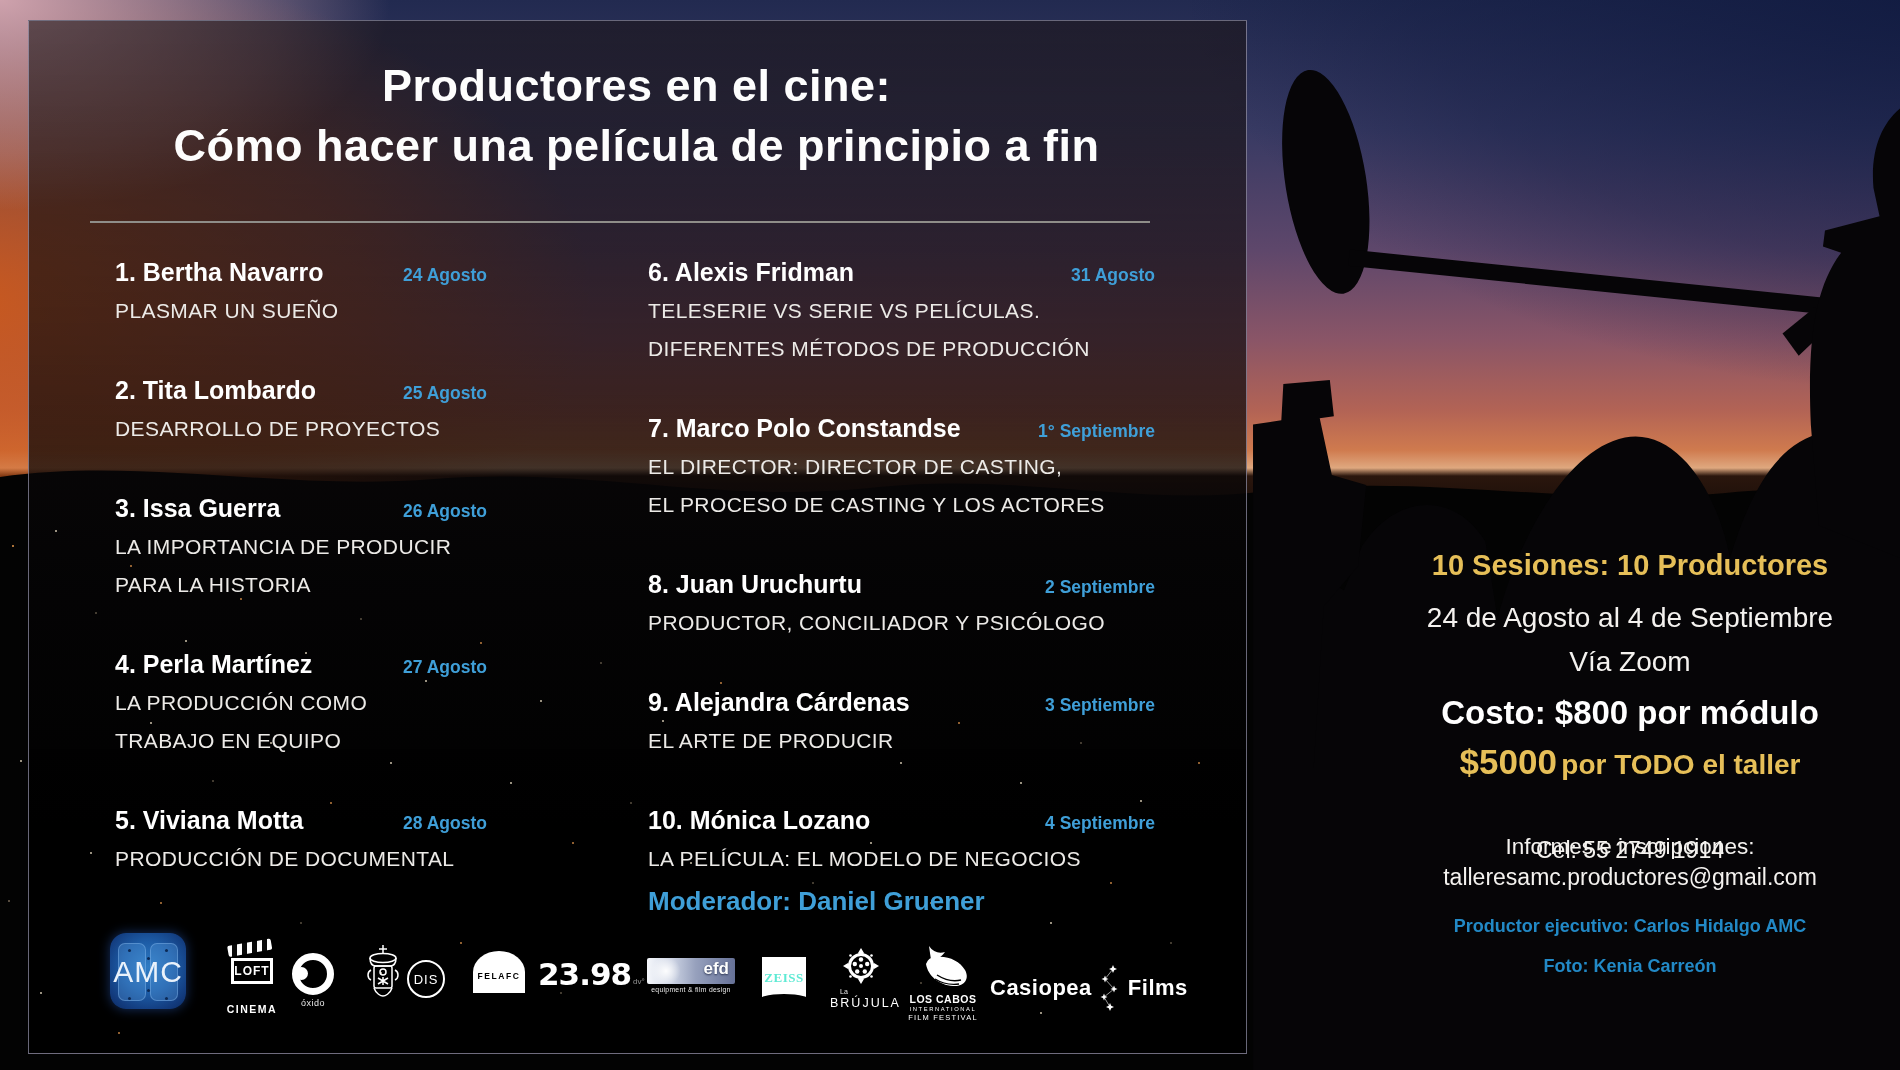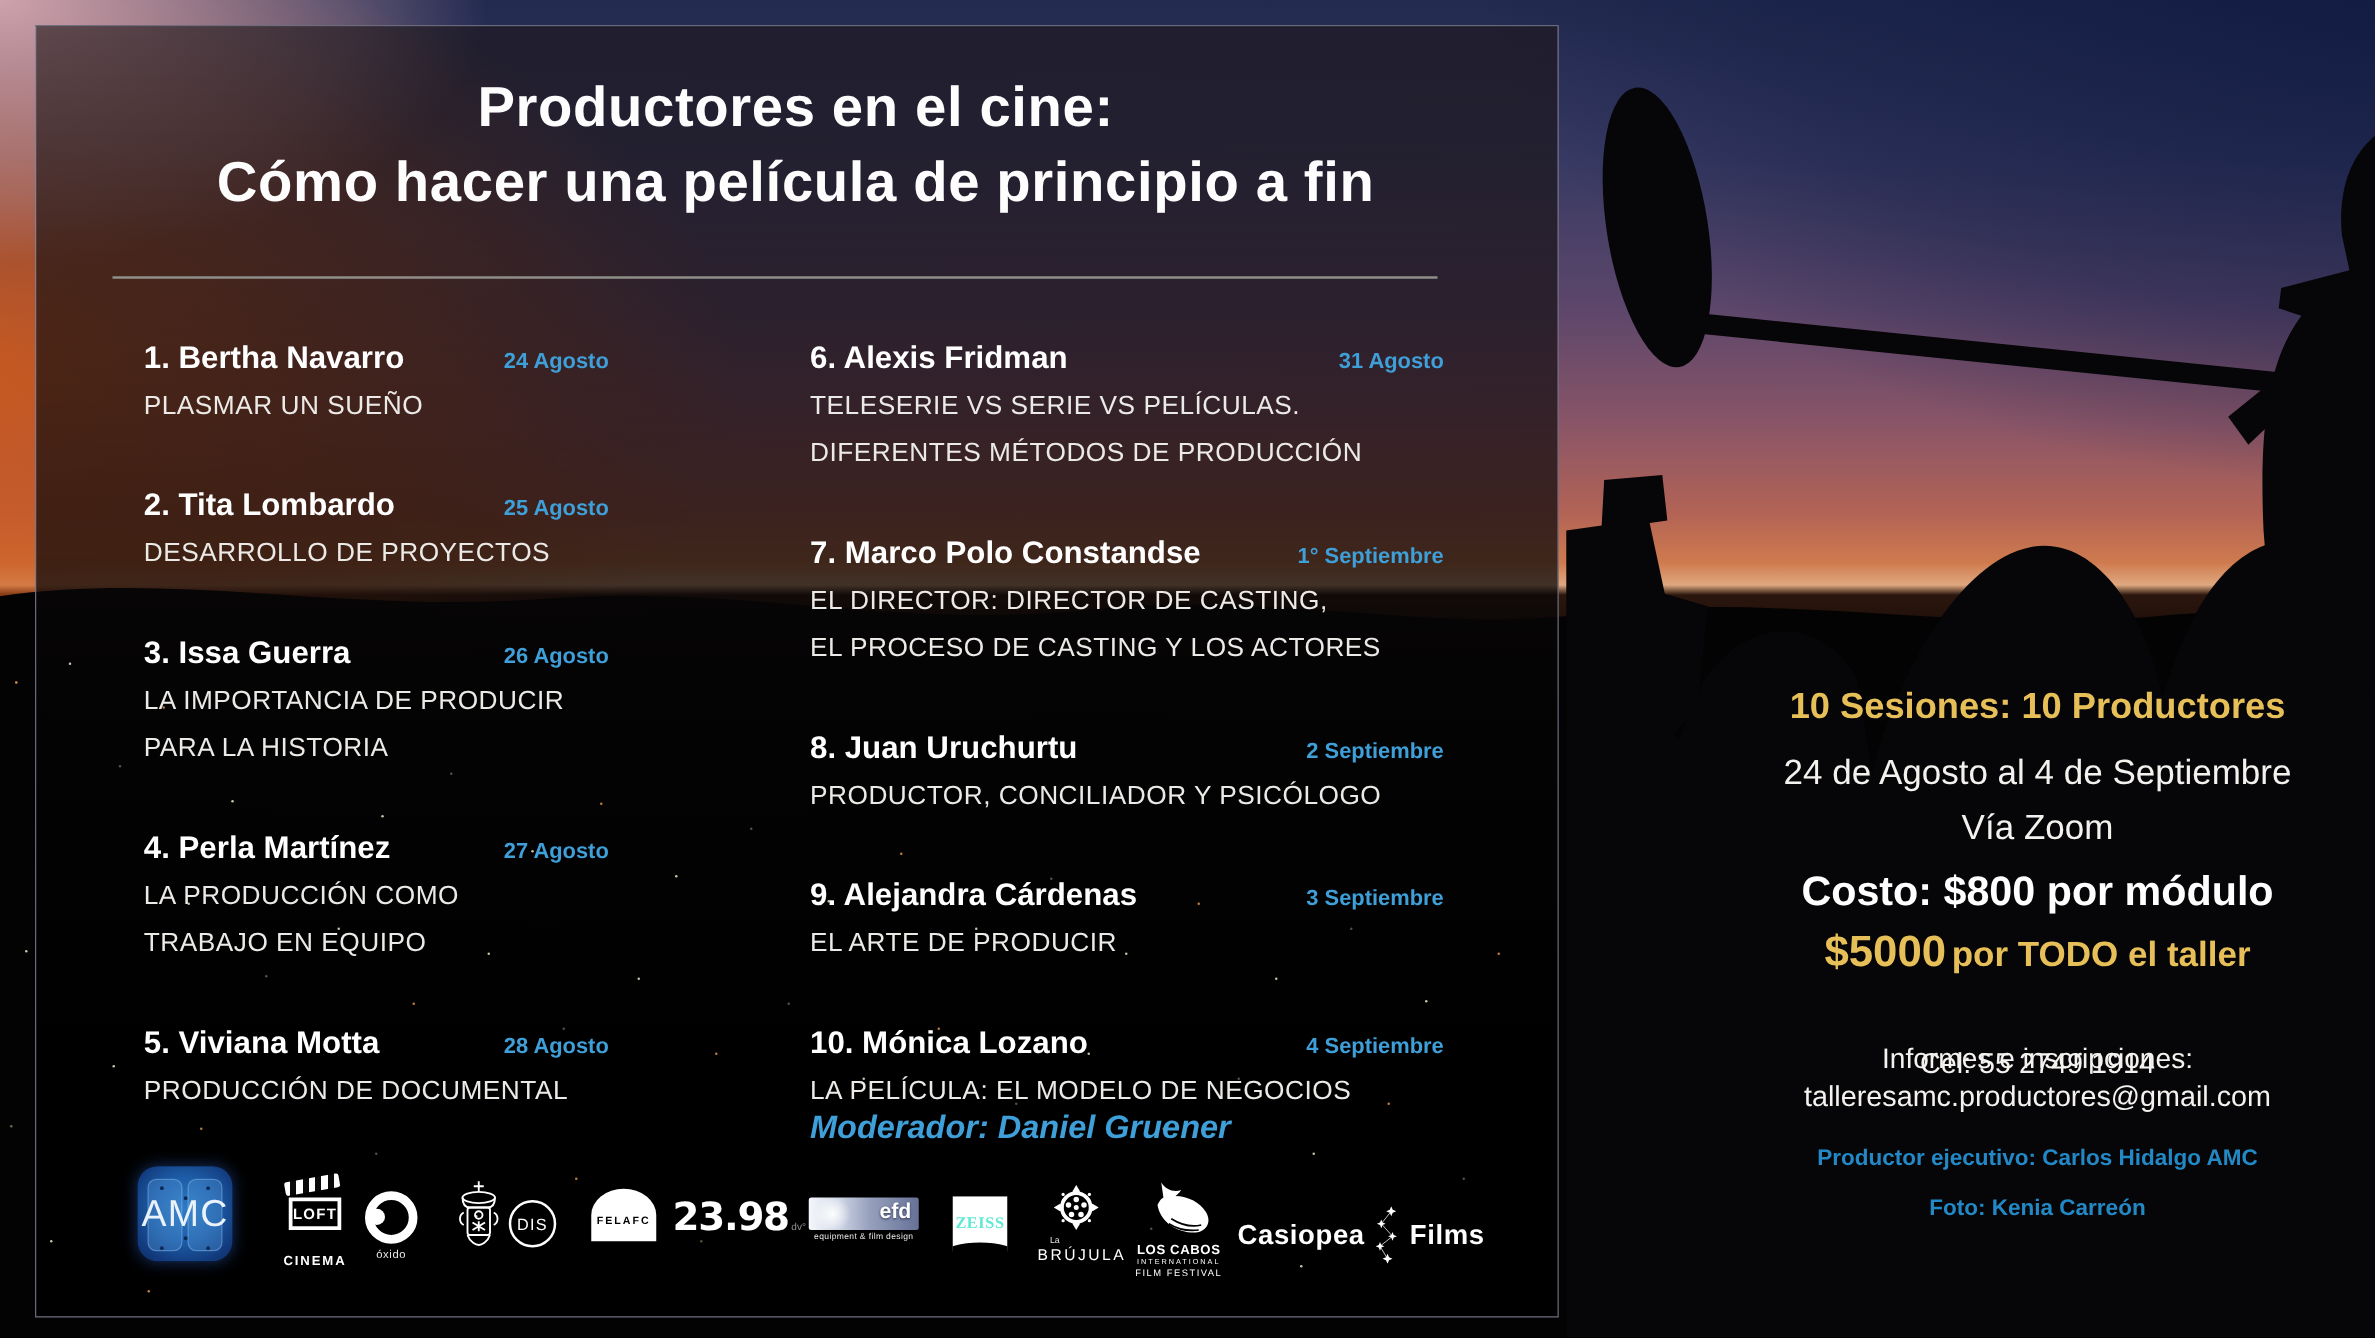--- a/index.html
+++ b/index.html
@@ -47,26 +47,26 @@
 
   
   .title{position:absolute;left:0;top:36px;width:1217px;text-align:center;font-weight:bold;
          font-size:45px;line-height:60px;color:#fdfdfd;letter-spacing:0.5px;}
   .separator{position:absolute;left:62px;top:201px;width:1060px;height:2px;background:#8f8e89;}
 
   
   .col{position:absolute;top:232px;}
   .col-left{left:87px;width:372px;}
   .col-right{left:620px;width:507px;}
-  .session{margin-bottom:40px;margin-top:14px;}
+  .session{margin-bottom:40px;}
   .session-head{display:flex;justify-content:space-between;align-items:baseline;white-space:nowrap;}
   .s-name{font-size:25px;font-weight:bold;line-height:40px;color:#fff;}
   .s-date{font-size:17.5px;font-weight:bold;color:var(--blue);}
   .topic-line{font-size:21px;line-height:38px;font-weight:300;letter-spacing:0.4px;color:#eceae7;}
-  .moderator{position:absolute;left:620px;top:866px;font-size:26px;font-weight:bold;color:var(--blue);font-style:italic;}
+  .moderator{position:absolute;left:620px;top:866px;font-size:26px;font-weight:bold;color:var(--blue);}
 
   
   .info-block{position:absolute;left:1398px;top:0;width:464px;height:1070px;z-index:5;text-align:center;color:#f4f2ef;}
   .info-line{position:absolute;left:0;width:100%;}
   .i-headline{top:549px;font-size:29px;font-weight:bold;color:var(--gold);}
   .i-range{top:602px;font-size:28px;font-weight:300;}
   .i-via{top:646px;font-size:28px;font-weight:300;}
   .i-costo{top:694px;font-size:33px;font-weight:bold;color:#fff;}
   .i-full{top:742px;font-weight:bold;color:var(--gold);}
   .i-full .amount{font-size:35px;}

